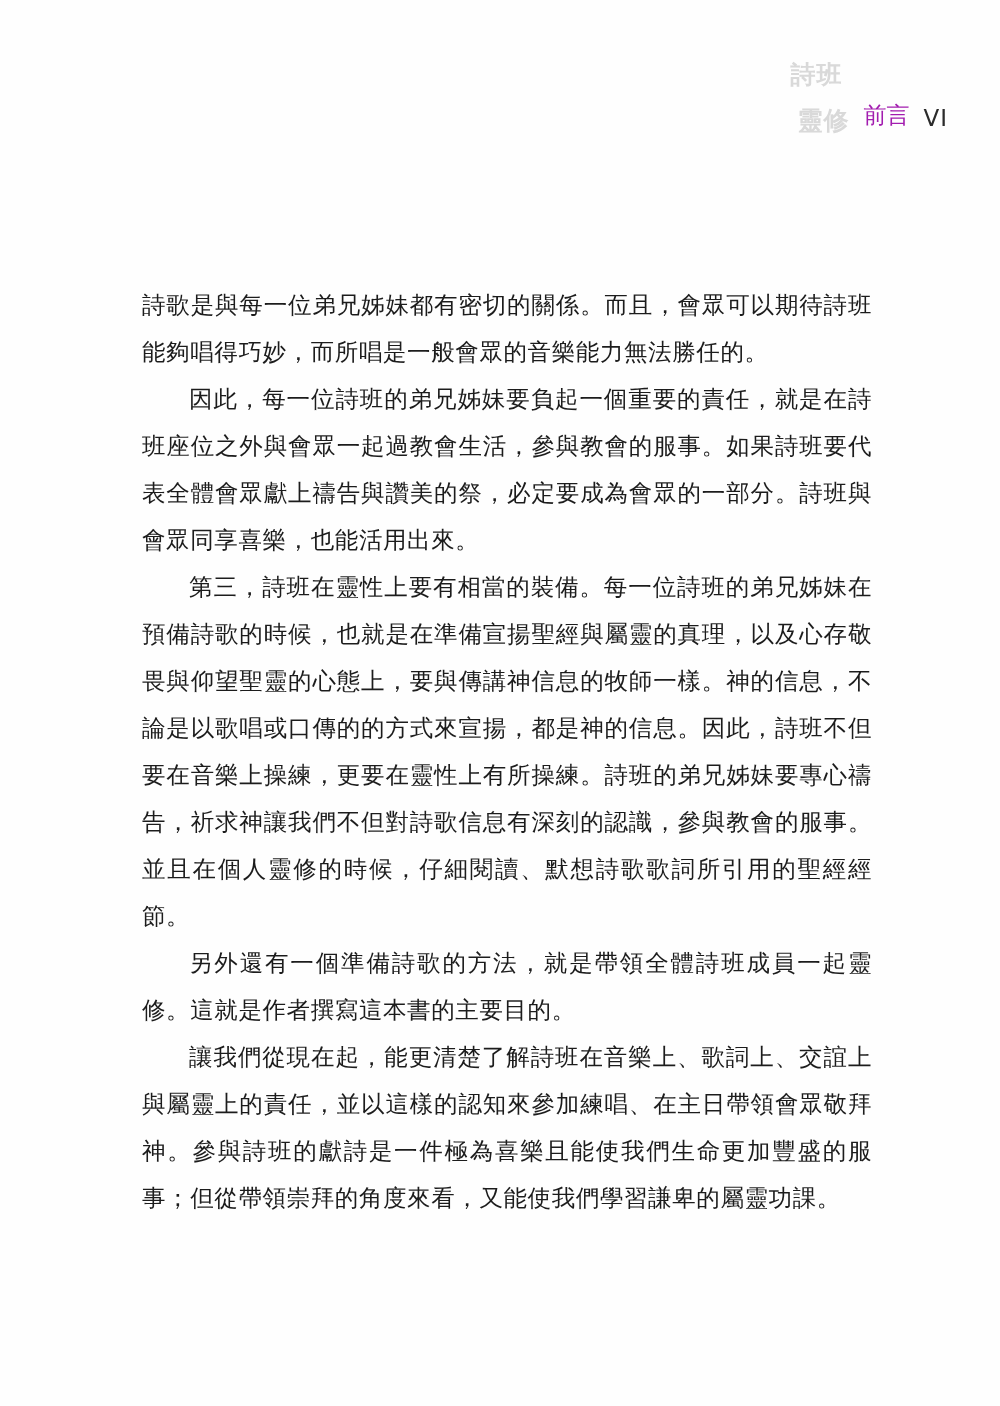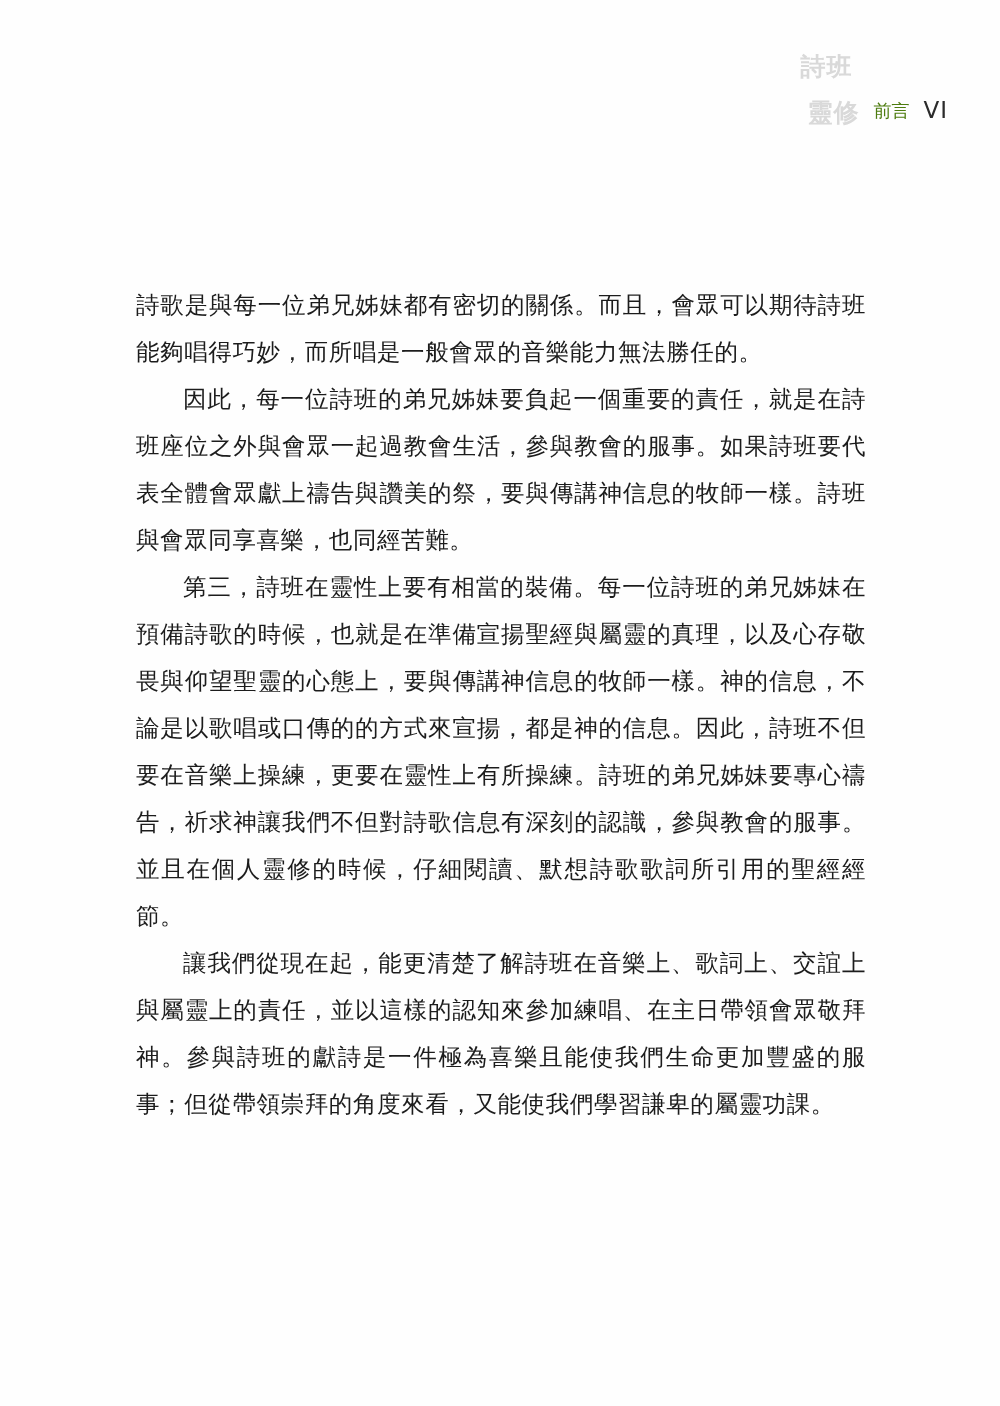--- a/index.html
+++ b/index.html
@@ -17,21 +17,21 @@
   }
   .page {
     position: absolute;
     inset: 0;
     background: #fefefe;
   }
 
   
   .header {
     position: absolute;
-    top: 54px;
+    top: 62px;
     right: 52px;
     display: flex;
     align-items: flex-end;
     gap: 14px;
   }
   .header-logo {
     display: flex;
     flex-direction: column;
     align-items: center;
     line-height: 1.0;
@@ -42,37 +42,37 @@
     letter-spacing: 1px;
     color: #d9d9d9;
     font-weight: 700;
   }
   .header-logo .logo-line.second {
     margin-top: 21px;
     margin-left: 14px;
   }
   .header-section {
     font-family: "DejaVu Sans", sans-serif;
-    font-size: 18px;
-    color: #4d7c0f;
+    font-size: 23px;
+    color: #a21caf;
     padding-bottom: 2px;
   }
   .header-folio {
     font-family: "DejaVu Sans", sans-serif;
     font-size: 23px;
     color: #2b2b2b;
     padding-bottom: 2px;
     letter-spacing: 1px;
   }
 
   
   .content {
     position: absolute;
     top: 282px;
-    left: 136px;
+    left: 142px;
     width: 730px;
   }
   .para {
     font-family: "DejaVu Serif", serif;
     font-size: 23.5px;
     line-height: 47px;
     letter-spacing: 0.6px;
     text-align: justify;
     text-justify: inter-character;
     margin: 0;
@@ -94,18 +94,19 @@
     <div class="header-logo">
       <span class="logo-line">詩班</span>
       <span class="logo-line second">靈修</span>
     </div>
     <span class="header-section">前言</span>
     <span class="header-folio">VI</span>
   </div>
 
   <div class="content">
     <p class="para">詩歌是與每一位弟兄姊妹都有密切的關係。而且，會眾可以期待詩班能夠唱得巧妙，而所唱是一般會眾的音樂能力無法勝任的。</p>
-    <p class="para indent">因此，每一位詩班的弟兄姊妹要負起一個重要的責任，就是在詩班座位之外與會眾一起過教會生活，參與教會的服事。如果詩班要代表全體會眾獻上禱告與讚美的祭，要與傳講神信息的牧師一樣。詩班與會眾同享喜樂，也同經苦難。</p>
+    <p class="para indent">因此，每一位詩班的弟兄姊妹要負起一個重要的責任，就是在詩班座位之外與會眾一起過教會生活，參與教會的服事。如果詩班要代表全體會眾獻上禱告與讚美的祭，必定要成為會眾的一部分。詩班與會眾同享喜樂，也能活用出來。</p>
     <p class="para indent">第三，詩班在靈性上要有相當的裝備。每一位詩班的弟兄姊妹在預備詩歌的時候，也就是在準備宣揚聖經與屬靈的真理，以及心存敬畏與仰望聖靈的心態上，要與傳講神信息的牧師一樣。神的信息，不論是以歌唱或口傳的的方式來宣揚，都是神的信息。因此，詩班不但要在音樂上操練，更要在靈性上有所操練。詩班的弟兄姊妹要專心禱告，祈求神讓我們不但對詩歌信息有深刻的認識，參與教會的服事。並且在個人靈修的時候，仔細閱讀、默想詩歌歌詞所引用的聖經經節。</p>
+    <p class="para indent">另外還有一個準備詩歌的方法，就是帶領全體詩班成員一起靈修。這就是作者撰寫這本書的主要目的。</p>
     <p class="para indent">讓我們從現在起，能更清楚了解詩班在音樂上、歌詞上、交誼上與屬靈上的責任，並以這樣的認知來參加練唱、在主日帶領會眾敬拜神。參與詩班的獻詩是一件極為喜樂且能使我們生命更加豐盛的服事；但從帶領崇拜的角度來看，又能使我們學習謙卑的屬靈功課。</p>
   </div>
 
 </div>
 
 </body></html>

